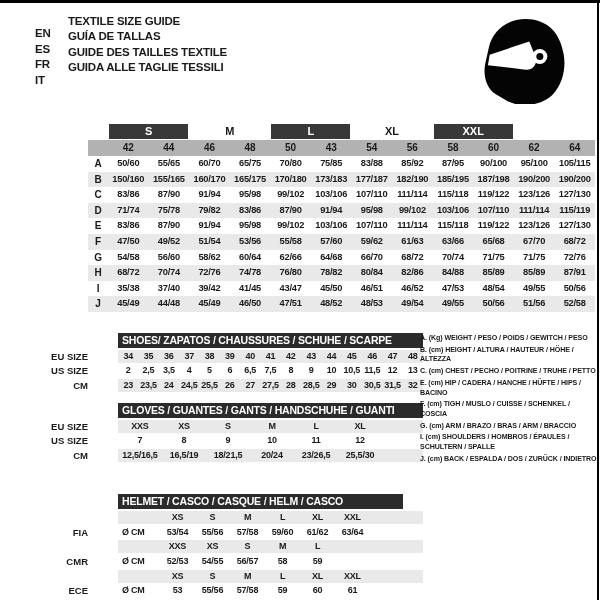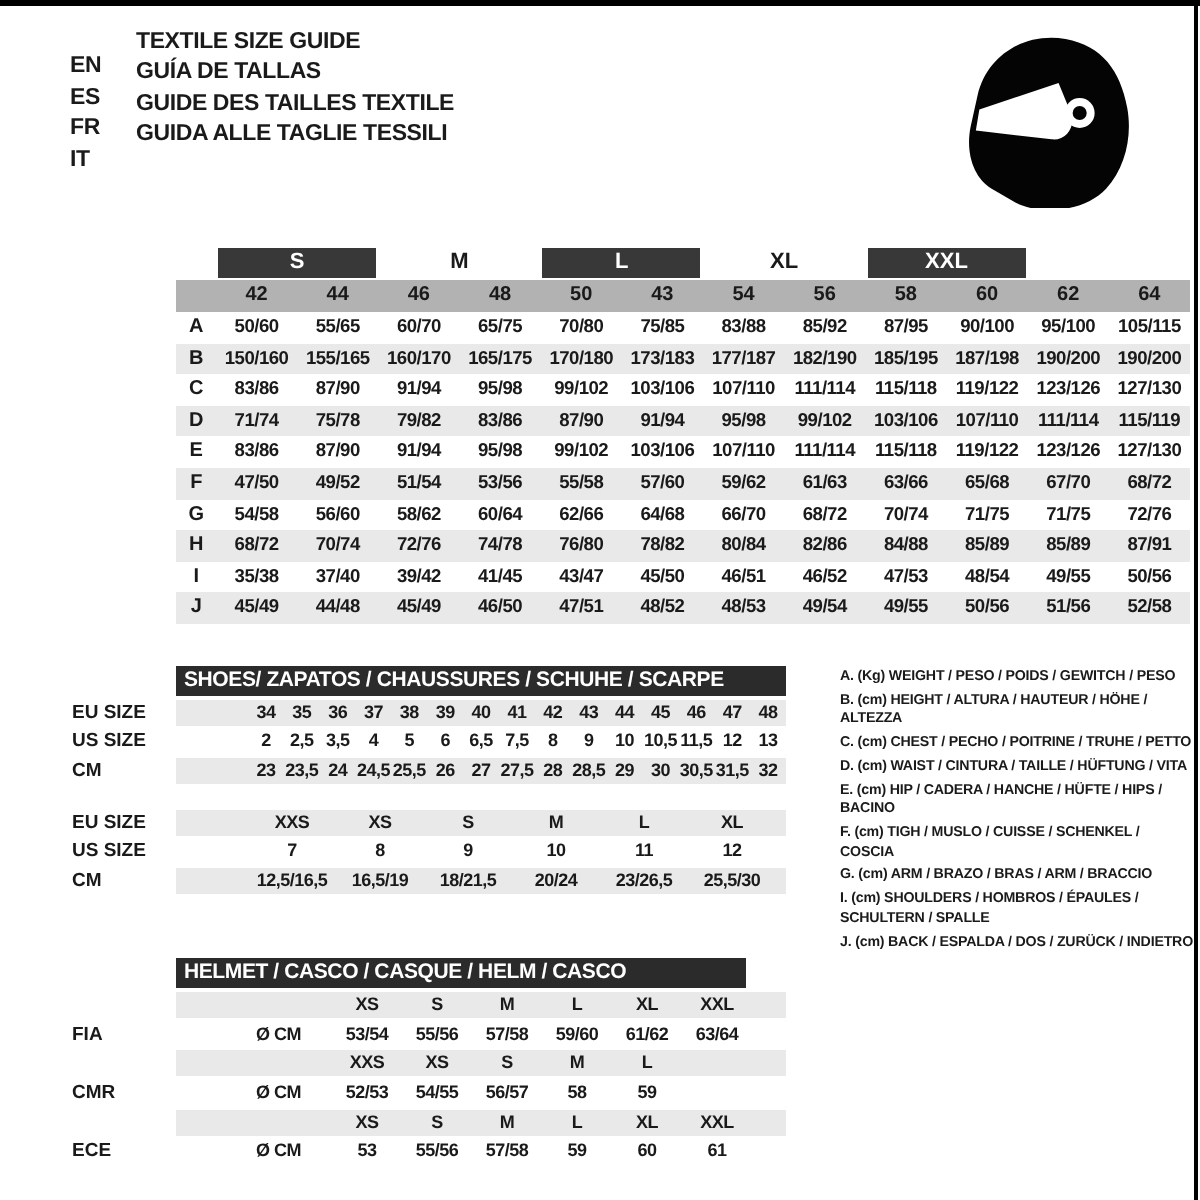--- a/index.html
+++ b/index.html
@@ -25,27 +25,27 @@
   .sizes-row{height:16px;background:#b2b2b2;margin-top:1px;}
   .size-cell{font-size:10px;font-weight:bold;text-align:center;line-height:16px;}
   .data-row{height:15.6px;}
   .data-row.shade{background:#e9e9e9;}
   .cell{font-size:9.3px;font-weight:bold;text-align:center;line-height:15.6px;
         letter-spacing:-0.25px;white-space:nowrap;}
   .letter-cell{font-size:10px;}
 
   
   .sections{position:absolute;left:36px;top:333px;width:357px;}
-  .grid-sec{display:grid;grid-template-columns:52px 305px;}
+  .grid-sec{display:grid;grid-template-columns:52px 305px;gap:30px;}
   .sec-bar{background:#2b2b2b;color:#fff;font-size:10.5px;font-weight:bold;height:15px;
            line-height:15px;padding-left:4px;letter-spacing:-0.2px;white-space:nowrap;}
   .sec-bar.narrow{width:281px;}
   .sec-row{height:13px;margin-top:1.7px;}
-  .row-label{font-size:9.5px;font-weight:bold;line-height:13px;}
-  .band{display:grid;height:13px;padding-left:36px;}
+  .row-label{font-size:9.5px;font-weight:bold;line-height:13px;text-align:right;}
+  .band{display:grid;height:13px;}
   .band.shade{background:#e9e9e9;}
   .band-15{grid-template-columns:repeat(15,1fr);}
   .band-gloves{grid-template-columns:repeat(6,44px) 1fr;}
   .band-helmet{grid-template-columns:42px repeat(6,35px) 1fr;}
   .bcell{font-size:9px;font-weight:bold;text-align:center;line-height:13px;
          letter-spacing:-0.25px;white-space:nowrap;}
   .bcell.unit{text-align:left;padding-left:4px;}
   .sec-gloves{margin-top:11px;}
   .sec-helmet{margin-top:32px;}
 
@@ -337,20 +337,21 @@
               <div class="bcell">32</div>
               <div class="bcell"></div>
             </div>
           </div>
         </div>
     </section>
 
     <section class="sec-gloves">
       <div class="grid-sec">
         <div></div>
+        <div class="sec-bar">GLOVES / GUANTES / GANTS / HANDSCHUHE / GUANTI</div>
       </div>
       <div id="gloves-rows">
           <div class="sec-row grid-sec">
             <div class="row-label">EU SIZE</div>
             <div class="band band-gloves shade">
               <div class="bcell">XXS</div>
               <div class="bcell">XS</div>
               <div class="bcell">S</div>
               <div class="bcell">M</div>
               <div class="bcell">L</div>
@@ -470,20 +471,19 @@
             </div>
           </div>
         </div>
     </section>
   </div>
 
   <aside class="legend" id="legend">
       <div class="legend-item">A. (Kg) WEIGHT / PESO / POIDS / GEWITCH / PESO</div>
       <div class="legend-item">B. (cm) HEIGHT / ALTURA / HAUTEUR / HÖHE / ALTEZZA</div>
       <div class="legend-item">C. (cm) CHEST / PECHO / POITRINE / TRUHE / PETTO</div>
-      <div class="legend-item">D. (cm) WAIST / CINTURA / TAILLE / HÜFTUNG / VITA</div>
       <div class="legend-item">E. (cm) HIP / CADERA / HANCHE / HÜFTE / HIPS /  BACINO</div>
       <div class="legend-item">F. (cm) TIGH / MUSLO / CUISSE / SCHENKEL / COSCIA</div>
       <div class="legend-item">G. (cm) ARM  / BRAZO / BRAS / ARM / BRACCIO</div>
       <div class="legend-item">I.  (cm) SHOULDERS / HOMBROS / ÉPAULES / SCHULTERN / SPALLE</div>
       <div class="legend-item">J. (cm) BACK / ESPALDA / DOS / ZURÜCK / INDIETRO</div>
     </aside>
 </div>
 
 </body></html>

